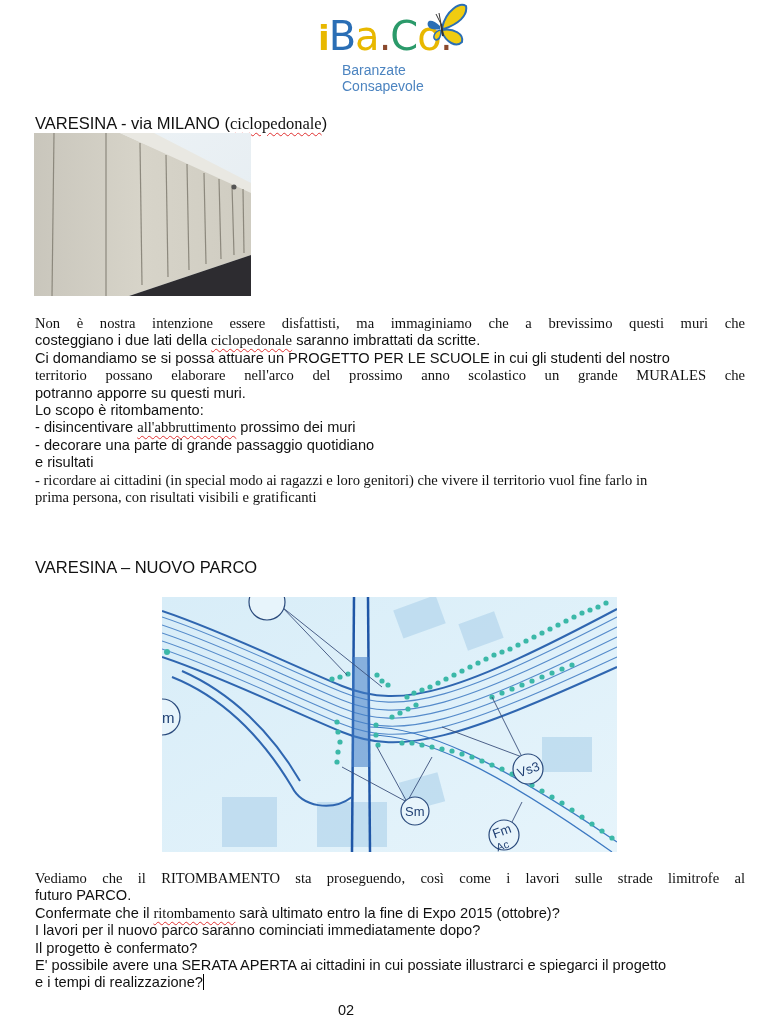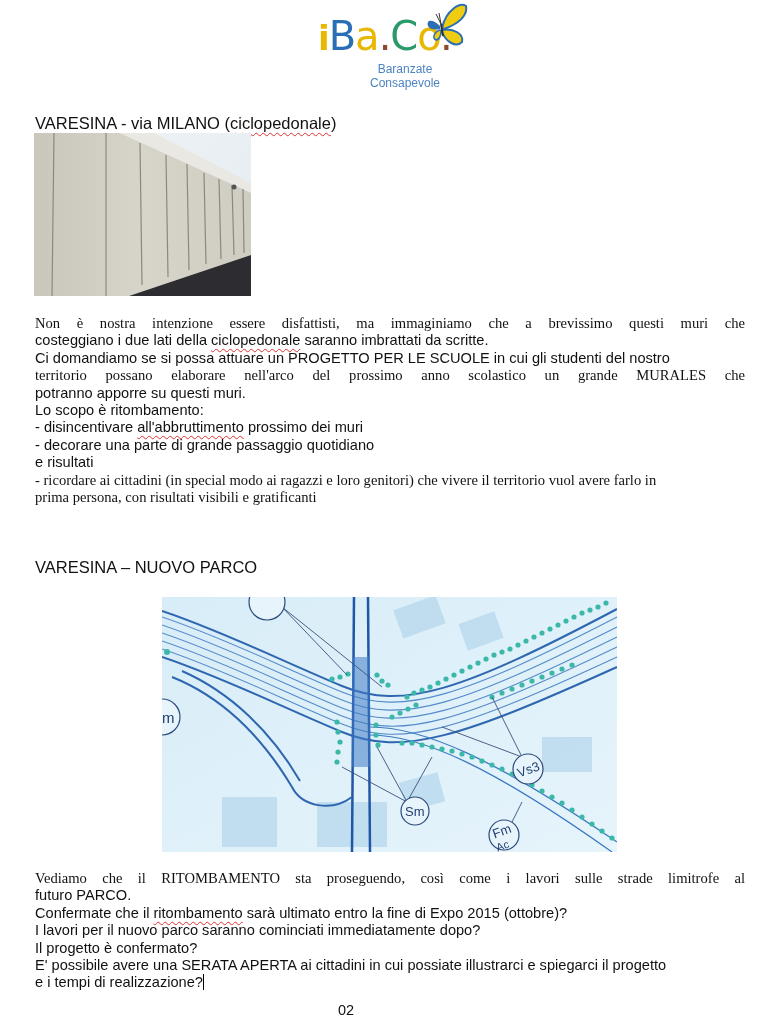--- a/index.html
+++ b/index.html
@@ -10,26 +10,26 @@
   
   .logo { left: 312px; top: 2px; width: 156px; height: 76px; }
   .logo-word { position: absolute; left: 6px; top: 12px; font-family: "DejaVu Sans", sans-serif;
                font-size: 40px; letter-spacing: -1px; line-height: 44px; }
   .logo-word .i  { color: #e8b800; font-weight: bold; font-size: 34px; }
   .logo-word .B  { color: #2a6eb5; }
   .logo-word .a  { color: #e8b800; }
   .logo-word .C  { color: #2b9a6a; }
   .logo-word .o  { color: #e8b800; }
   .logo-word .dot{ color: #8b4a2e; }
-  .logo-sub { position: absolute; left: 30px; top: 60px; font-size: 12px; color: #4c84c0; text-align: center; }
+  .logo-sub { position: absolute; left: 30px; top: 60px; font-size: 14px; color: #4c84c0; }
   .butterfly { position: absolute; left: 104px; top: 0px; width: 52px; height: 48px; }
 
   
   .heading { font-size: 16.5px; line-height: 20px; color: #111; white-space: nowrap; }
-  .spell { text-decoration: underline wavy #e03030; text-decoration-thickness: 1px; text-underline-offset: 3px; }
+  .spell { text-decoration: underline wavy #e03030; text-decoration-thickness: 1px; text-underline-offset: 3px; font-family: Liberation Serif, serif; }
 
   
   .wall-photo { left: 34px; top: 133px; width: 217px; height: 163px; overflow: hidden; }
   .map-img { left: 162px; top: 597px; width: 455px; height: 255px; overflow: hidden; }
 
   
   .para { font-size: 14.6px; line-height: 17.4px; width: 710px; text-align: justify; }
   .line { display: block; white-space: nowrap; }
   .just { text-align: justify; text-align-last: justify; display: block; white-space: normal; font-family: Liberation Serif, serif; }
   .serif { font-family: "Liberation Serif", serif; font-size: 14.6px; }
@@ -93,21 +93,21 @@
 <div class="abs para" style="left:35px; top:315px;">
   <span class="just">Non è nostra intenzione essere disfattisti, ma immaginiamo che a brevissimo questi muri che</span>
   <span class="line"><span>costeggiano i due lati della </span><span class="spell">ciclopedonale</span><span> saranno imbrattati da scritte.</span></span>
   <span class="line">Ci domandiamo se si possa attuare un PROGETTO PER LE SCUOLE in cui gli studenti del nostro</span>
   <span class="just">territorio possano elaborare nell'arco del prossimo anno scolastico un grande MURALES che</span>
   <span class="line">potranno apporre su questi muri.</span>
   <span class="line">Lo scopo è ritombamento:</span>
   <span class="line"><span>- disincentivare </span><span class="spell">all'abbruttimento</span><span> prossimo dei muri</span></span>
   <span class="line">- decorare una parte di grande passaggio quotidiano</span>
   <span class="line">e risultati</span>
-  <span class="line serif">- ricordare ai cittadini (in special modo ai ragazzi e loro genitori) che vivere il territorio vuol avere farlo in</span>
+  <span class="line serif">- ricordare ai cittadini (in special modo ai ragazzi e loro genitori) che vivere il territorio vuol fine farlo in</span>
   <span class="line serif">prima persona, con risultati visibili e gratificanti</span>
 </div>
 
 <div class="abs heading" style="left:35px; top:557px;">VARESINA – NUOVO PARCO</div>
 
 <div class="abs map-img">
   <svg width="455" height="255" viewBox="0 0 455 255">
     <defs>
       <linearGradient id="mapbg" x1="0" y1="0" x2="1" y2="1">
         <stop offset="0" stop-color="#d8edf8"></stop>

